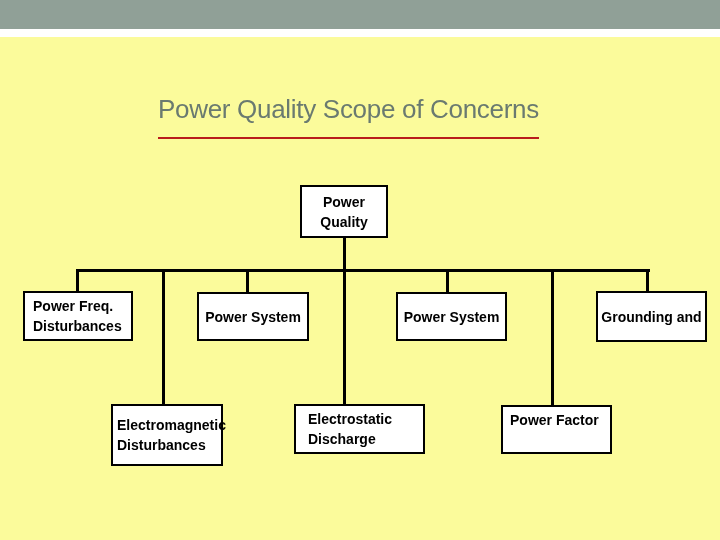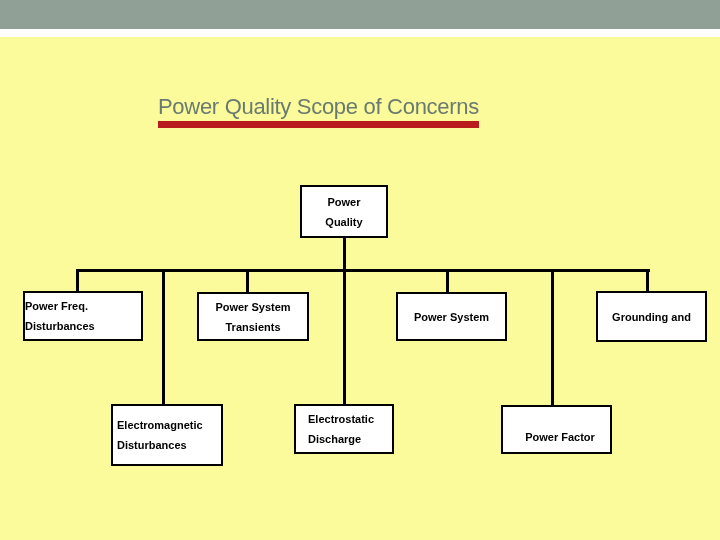--- a/index.html
+++ b/index.html
@@ -5,34 +5,34 @@
   html,body { margin:0; padding:0; }
   body {
     width:720px; height:540px; position:relative; overflow:hidden;
     background:#FBFB9B;
     font-family:"Liberation Sans", sans-serif;
   }
   .top-band  { position:absolute; left:0; top:0; width:720px; height:29px; background:#90A097; }
   .white-strip { position:absolute; left:0; top:29px; width:720px; height:8px; background:#FFFFFF; }
   .slide-title {
     position:absolute; left:158px; top:94px;
-    font-size:22px; color:#6A7A70; letter-spacing:-0.3px;
-    border-bottom:7px solid #b91c1c; padding-bottom:1px;
+    font-size:26px; color:#6A7A70; letter-spacing:-0.3px;
+    border-bottom:2px solid #b91c1c; padding-bottom:12px;
     white-space:nowrap;
   }
   .conn { position:absolute; background:#000000; z-index:1; }
   .node {
     position:absolute; z-index:2; box-sizing:border-box;
     background:#FFFFFF; border:2px solid #000000;
-    font-size:11px; font-weight:bold; color:#000000; line-height:20px;
+    font-size:14px; font-weight:bold; color:#000000; line-height:20px;
     display:flex; flex-direction:column; justify-content:center;
   }
   .node.center { text-align:center; }
   .node.left   { text-align:left; }
-  .node.vtop   { justify-content:flex-start; padding-top:20px;align-items:center; }
+  .node.vtop   { justify-content:flex-start; padding-top:3px; }
   .nl { white-space:nowrap; }
 </style>
 </head>
 <body>
 
 <div class="top-band"></div>
 <div class="white-strip"></div>
 
 <div class="slide-title">Power Quality Scope of Concerns</div>
 
@@ -43,43 +43,42 @@
 <div class="conn" style="left:246px; top:269px; width:3px; height:24px;"></div>
 <div class="conn" style="left:446px; top:269px; width:3px; height:24px;"></div>
 <div class="conn" style="left:551px; top:269px; width:3px; height:138px;"></div>
 <div class="conn" style="left:646px; top:269px; width:3px; height:23px;"></div>
 
 <div class="node center" style="left:300px; top:185px; width:88px; height:53px;">
   <div class="nl">Power</div>
   <div class="nl">Quality</div>
 </div>
 
-<div class="node left" style="left:23px; top:291px; width:120px; height:50px; ">
+<div class="node left" style="left:23px; top:291px; width:110px; height:50px; padding-left:8px;">
   <div class="nl">Power Freq.</div>
   <div class="nl">Disturbances</div>
 </div>
 
 <div class="node center" style="left:197px; top:292px; width:112px; height:49px;">
   <div class="nl">Power System</div>
-  <div class="nl">Transients</div>
 </div>
 
 <div class="node center" style="left:396px; top:292px; width:111px; height:49px;">
   <div class="nl">Power System</div>
 </div>
 
 <div class="node center" style="left:596px; top:291px; width:111px; height:51px;">
   <div class="nl">Grounding and</div>
 </div>
 
 <div class="node left" style="left:111px; top:404px; width:112px; height:62px; padding-left:4px;">
   <div class="nl">Electromagnetic</div>
   <div class="nl">Disturbances</div>
 </div>
 
-<div class="node left" style="left:294px; top:404px; width:100px; height:50px; padding-left:12px;">
+<div class="node left" style="left:294px; top:404px; width:131px; height:50px; padding-left:12px;">
   <div class="nl">Electrostatic</div>
   <div class="nl">Discharge</div>
 </div>
 
 <div class="node left vtop" style="left:501px; top:405px; width:111px; height:49px; padding-left:7px;">
   <div class="nl">Power Factor</div>
 </div>
 
 </body></html>

